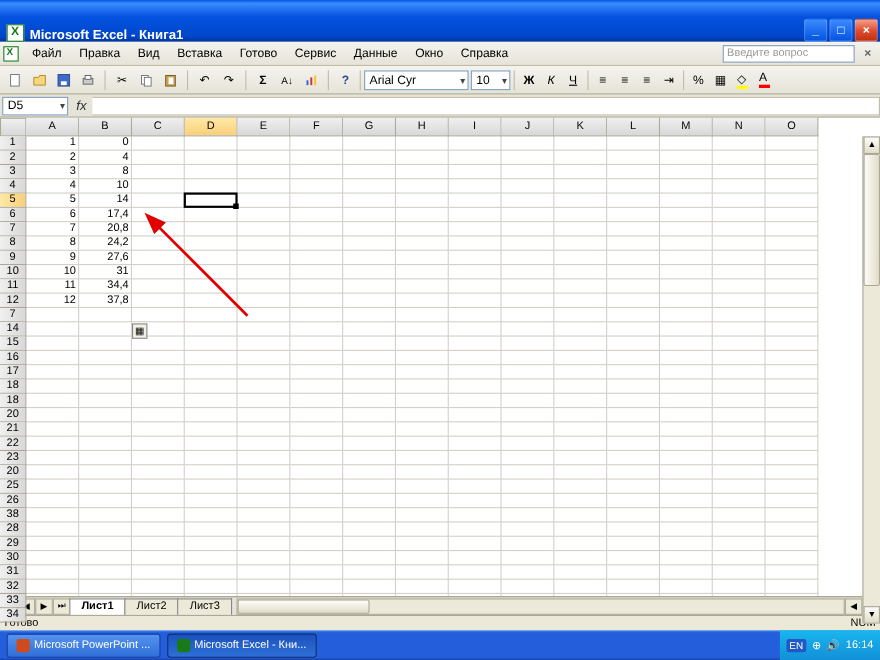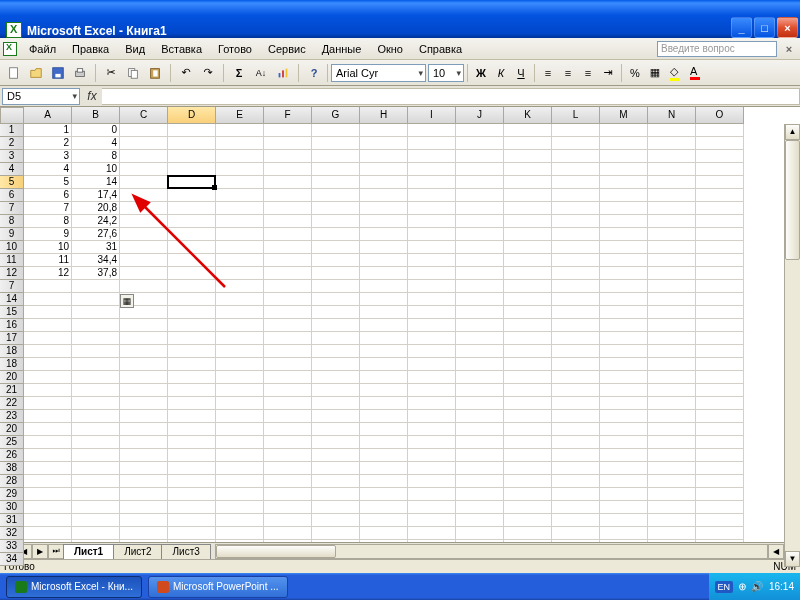--- a/index.html
+++ b/index.html
@@ -28,21 +28,21 @@
 .toolbars { height: 26px; background: linear-gradient(#f4f3ee,#e6e3d8); display:flex; align-items:center; padding: 0 4px; border-bottom:1px solid #9e9a85; font-size:11px; }
 .toolbars .grp { display:flex; align-items:center; gap:2px; }
 .tb-btn { width:20px; height:20px; display:flex; align-items:center; justify-content:center; border:1px solid transparent; border-radius:3px; }
 .sep { width:1px; height:18px; background:#c0bca8; margin:0 3px; }
 .font-sel { border:1px solid #7f9db9; background:#fff; height:18px; padding:0 14px 0 4px; font-size:11px; display:flex; align-items:center; position:relative; }
 .font-sel::after{content:"▾"; position:absolute; right:2px; font-size:9px; color:#444;}
 .icon-svg{width:14px;height:14px;}
 
 
 .fbar { height: 21px; background:#e6e3d8; display:flex; align-items:center; border-bottom:1px solid #9e9a85; }
-.name-box { width:78px; height:17px; border:1px solid #7f9db9; background:#fff; margin:0 2px; font-size:11px; padding:0 14px 0 4px; display:flex; align-items:center; position:relative; }
+.name-box { width:60px; height:17px; border:1px solid #7f9db9; background:#fff; margin:0 2px; font-size:11px; padding:0 14px 0 4px; display:flex; align-items:center; position:relative; }
 .name-box::after{content:"▾";position:absolute;right:2px;font-size:9px;color:#444;}
 .fx-btn { width:20px; height:17px; display:flex; align-items:center; justify-content:center; font-style:italic; font-size:12px; color:#333; }
 .formula-input { flex:1; height:17px; border:1px solid #c0bca8; border-left:none; background:#fff; }
 
 
 .grid-wrap { position:relative; background:#fff; height: 460px; overflow:hidden; }
 .col-headers { display:flex; position:absolute; top:0; left:0; right:0; height:17px; z-index:2;}
 .row-headers { position:absolute; top:17px; left:0; width:24px; z-index:2;}
 .corner { width:24px; height:17px; background:linear-gradient(#f0f0f0,#d8d8d8); border:1px solid #aca899; }
 .ch { height:17px; background:linear-gradient(#f0f0f0,#d8d8d8); border-right:1px solid #aca899; border-bottom:1px solid #aca899; font-size:10px; text-align:center; line-height:16px; }
@@ -870,27 +870,27 @@
   <div class="nav-btn">▶</div>
 </div>
 
 <div class="statusbar">
   <span>Готово</span>
   <span class="sp"></span>
   <span>NUM</span>
 </div>
 
 <div class="taskbar">
+  <div class="task-item">
+      <span style="width:12px;height:12px;background:#d04a1d;border-radius:2px;display:inline-block;"></span>
+      <span>Microsoft PowerPoint ...</span>
+    </div>
   <div class="task-item act">
       <span style="width:12px;height:12px;background:#1a7a1a;border-radius:2px;display:inline-block;"></span>
       <span>Microsoft Excel - Кни...</span>
-    </div>
-  <div class="task-item">
-      <span style="width:12px;height:12px;background:#d04a1d;border-radius:2px;display:inline-block;"></span>
-      <span>Microsoft PowerPoint ...</span>
     </div>
   <div class="tray">
     <span class="lang">EN</span>
     <span>⊕</span>
     <span>🔊</span>
     <span>16:14</span>
   </div>
 </div>
 
 </body></html>

